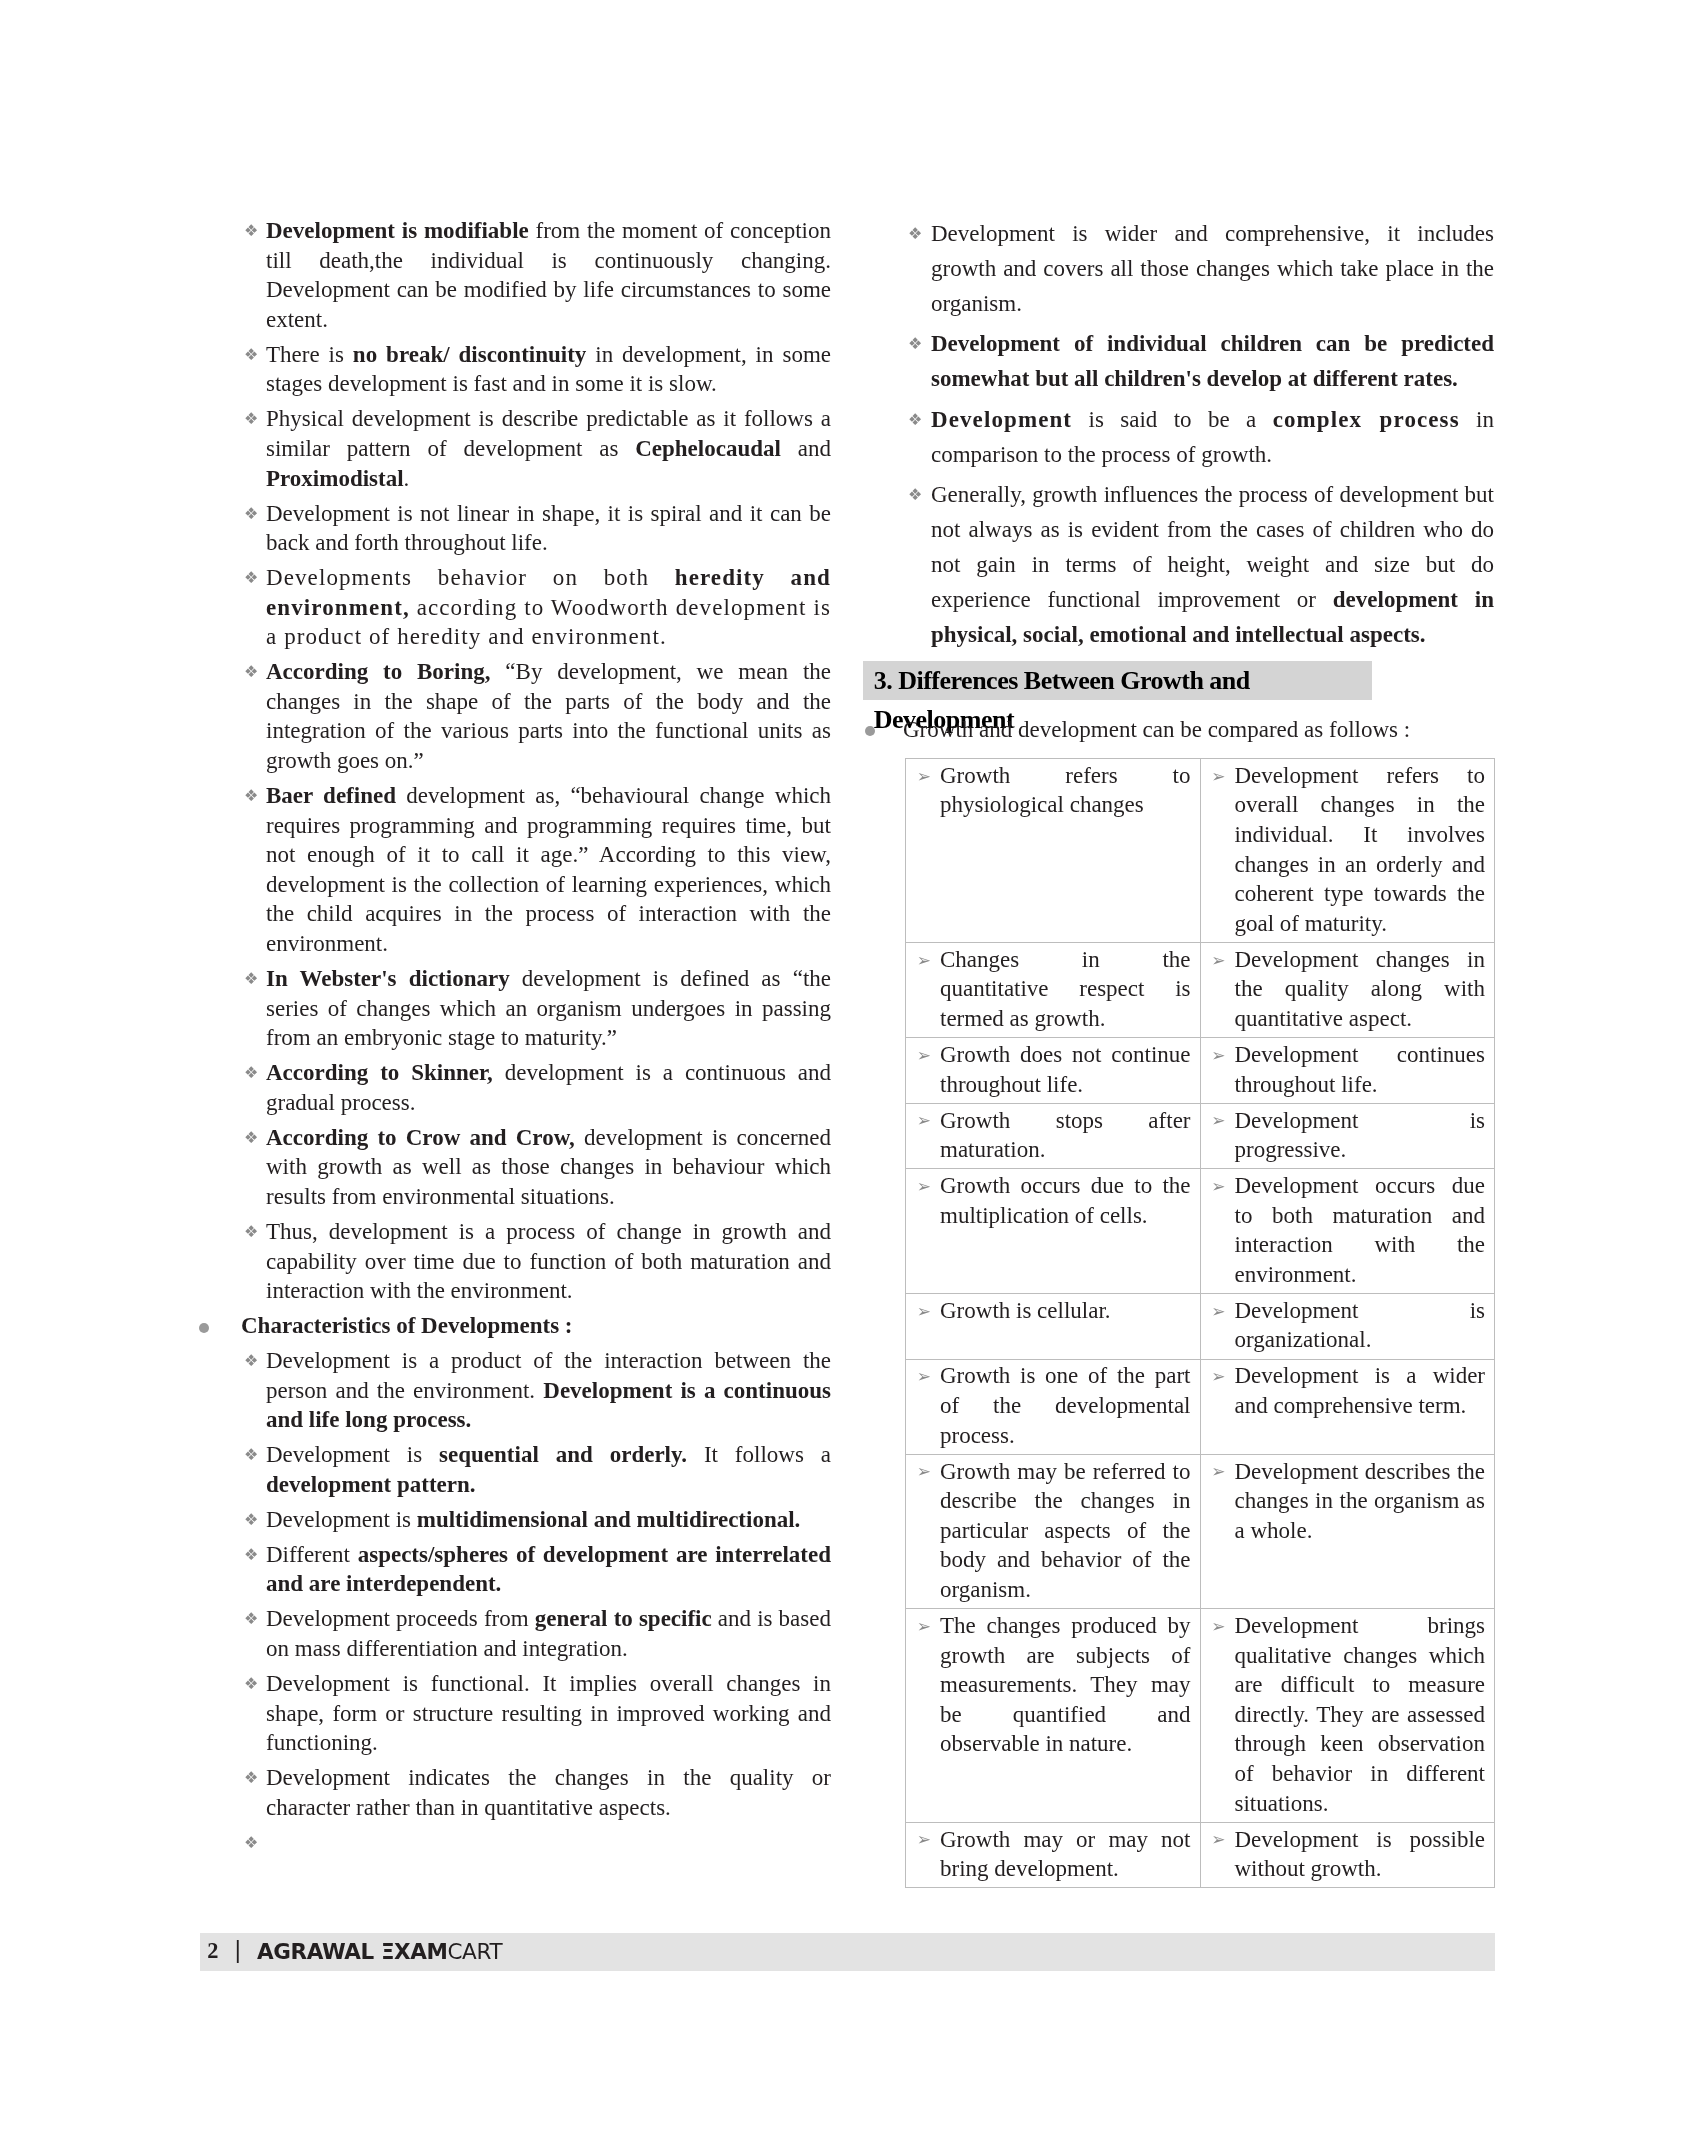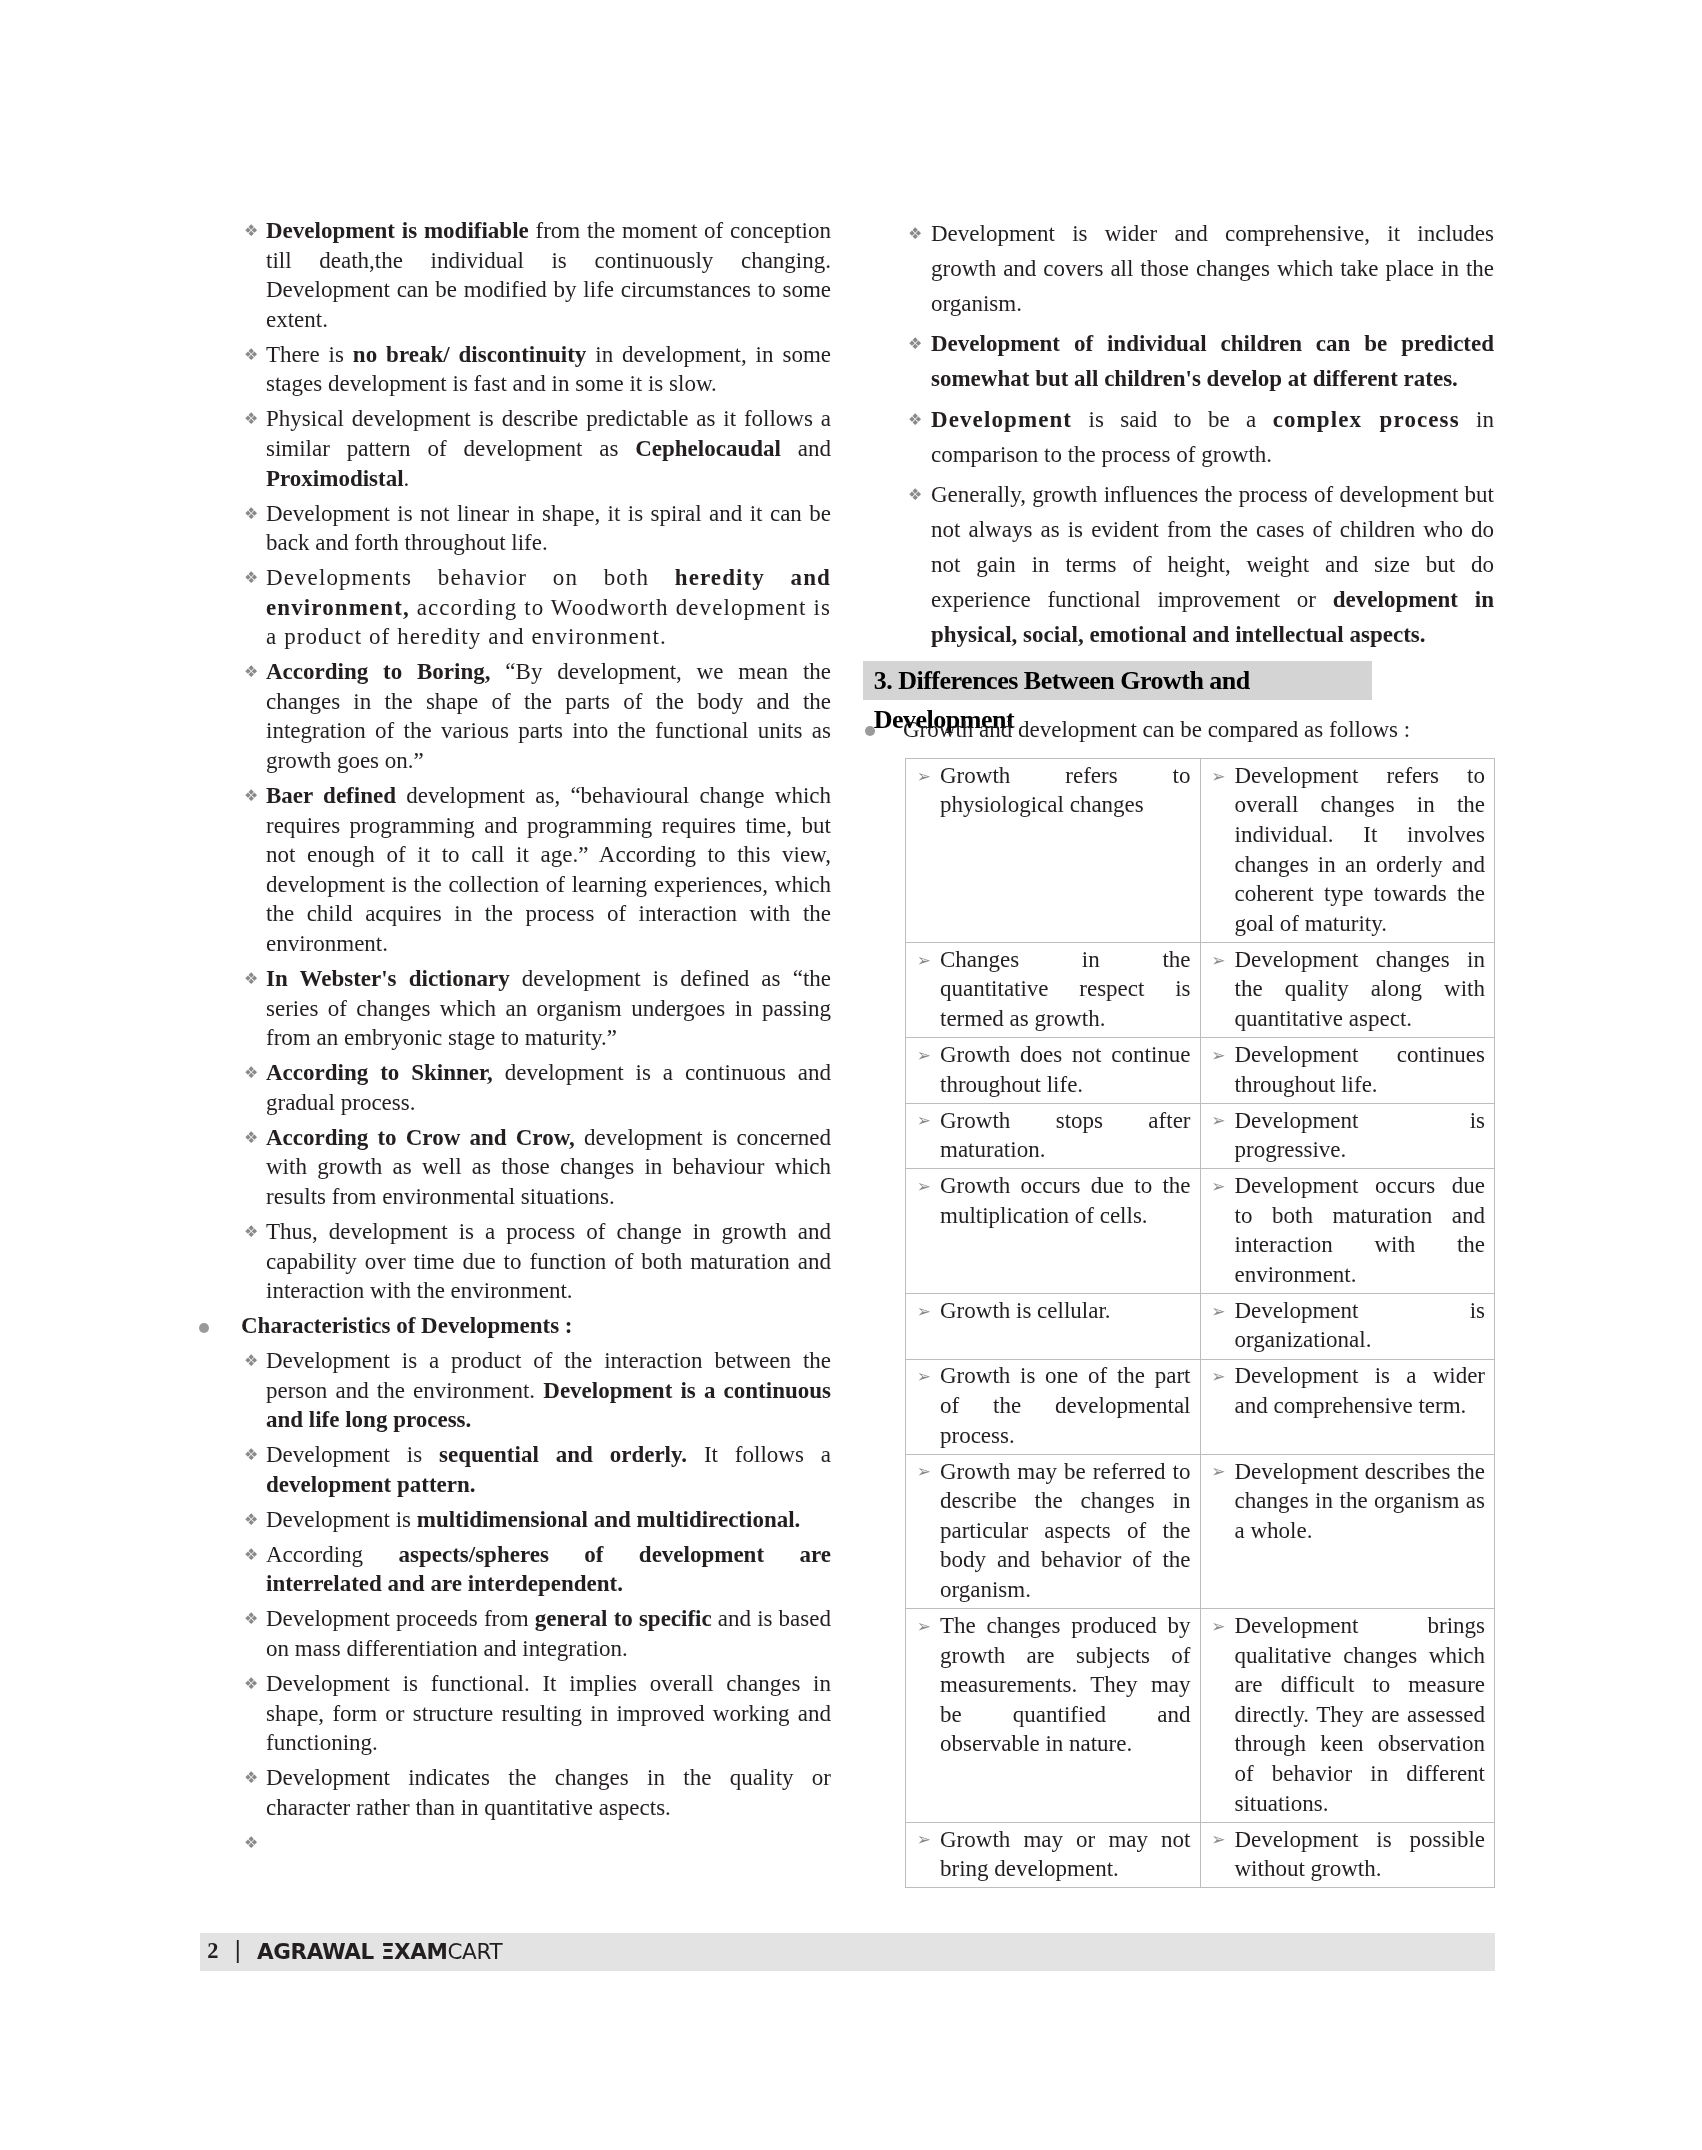--- a/index.html
+++ b/index.html
@@ -50,21 +50,21 @@
   <div class="item"><span class="glyph">❖</span><b>In Webster's dictionary</b><span> development is defined as “the series of changes which an organism undergoes in passing from an embryonic stage to maturity.”</span></div>
   <div class="item"><span class="glyph">❖</span><b>According to Skinner,</b><span> development is a continuous and gradual process.</span></div>
   <div class="item"><span class="glyph">❖</span><b>According to Crow and Crow,</b><span> development is concerned with growth as well as those changes in behaviour which results from environmental situations.</span></div>
   <div class="item"><span class="glyph">❖</span><span>Thus, development is a process of change in growth and capability over time due to function of both maturation and interaction with the environment.</span></div>
 
   <div class="dot-item" style="margin-left:0;"><span class="dot"></span><span>Characteristics of Developments :</span></div>
 
   <div class="item"><span class="glyph">❖</span><span>Development is a product of the interaction between the person and the environment. </span><b>Development is a continuous and life long process.</b></div>
   <div class="item"><span class="glyph">❖</span><span>Development is </span><b>sequential and orderly.</b><span> It follows a </span><b>development pattern.</b></div>
   <div class="item"><span class="glyph">❖</span><span>Development is </span><b>multidimensional and multidirectional.</b></div>
-  <div class="item"><span class="glyph">❖</span><span>According </span><b>aspects/spheres of development are interrelated and are interdependent.</b></div>
+  <div class="item"><span class="glyph">❖</span><span>Different </span><b>aspects/spheres of development are interrelated and are interdependent.</b></div>
   <div class="item"><span class="glyph">❖</span><span>Development proceeds from </span><b>general to specific</b><span> and is based on mass differentiation and integration.</span></div>
   <div class="item"><span class="glyph">❖</span><span>Development is functional. It implies overall changes in shape, form or structure resulting in improved working and functioning.</span></div>
   <div class="item"><span class="glyph">❖</span><span>Development indicates the changes in the quality or character rather than in quantitative aspects.</span></div>
   <div class="item"><span class="glyph">❖</span></div>
 </div>
 
 <div class="col col-right right-text">
   <div class="item"><span class="glyph">❖</span><span>Development is wider and comprehensive, it includes growth and covers all those changes which take place in the organism.</span></div>
   <div class="item"><span class="glyph">❖</span><b>Development of individual children can be predicted somewhat but all children's develop at different rates.</b></div>
   <div class="item"><span class="glyph">❖</span><b class="spaced">Development</b><span> is said to be a </span><b class="spaced">complex process</b><span> in comparison to the process of growth.</span></div>

